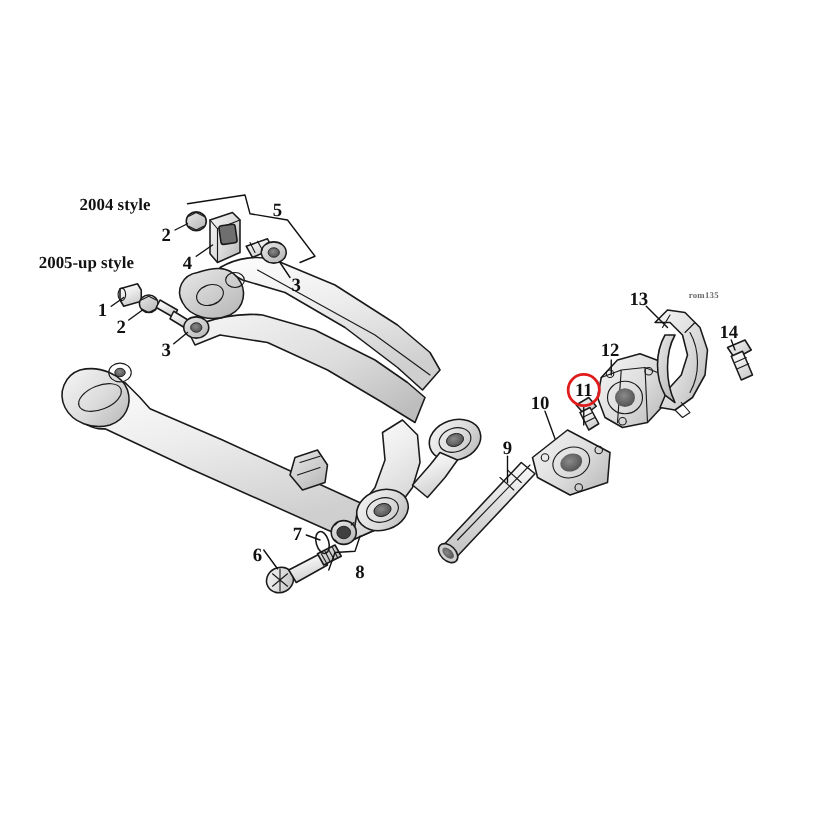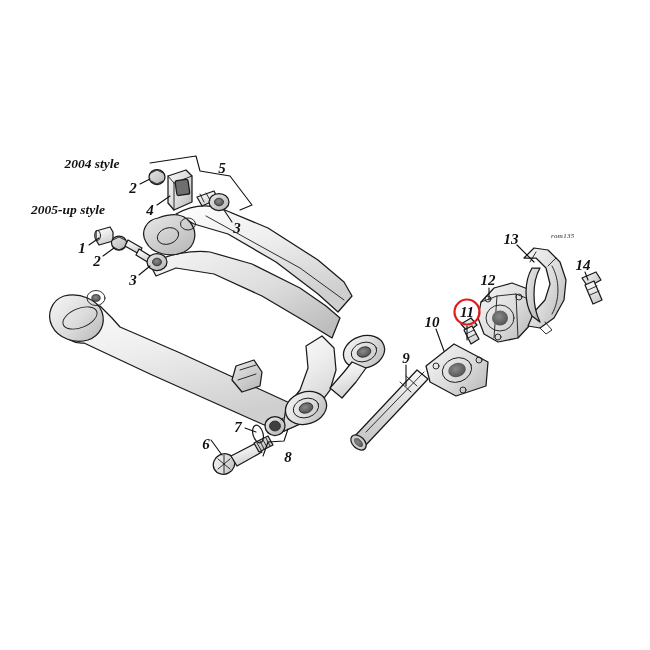--- a/index.html
+++ b/index.html
@@ -11,21 +11,20 @@
     width: 650px;
     height: 650px;
     overflow: hidden;
     font-family: "Liberation Serif", serif;
   }
   #diagram-root {
     position: relative;
     width: 650px;
     height: 650px;
     background: #ffffff;
-    font-style: italic;
   }
   svg#parts-svg {
     position: absolute;
     left: 0;
     top: 0;
     width: 650px;
     height: 650px;
     display: block;
   }
   .callout-text {

